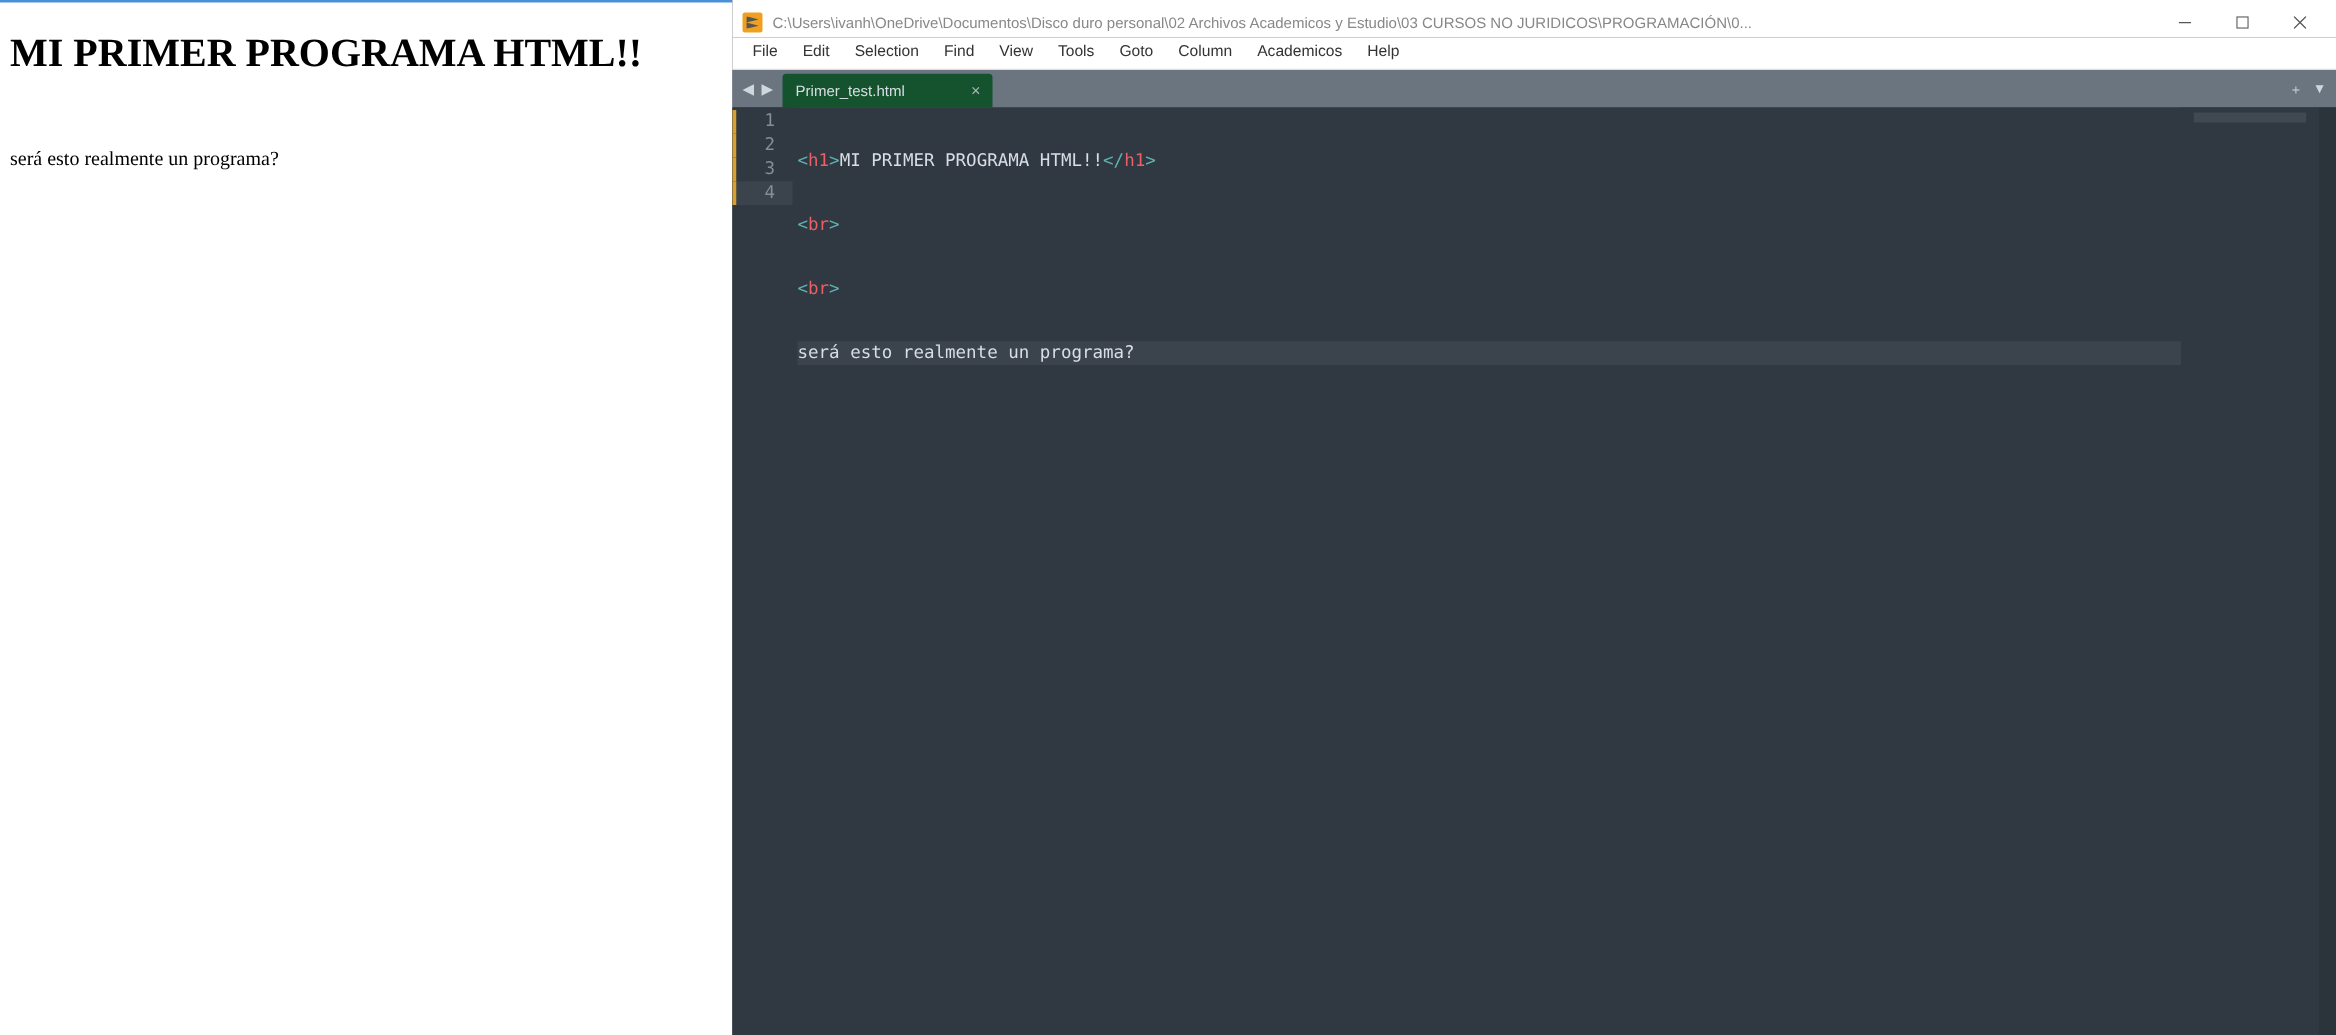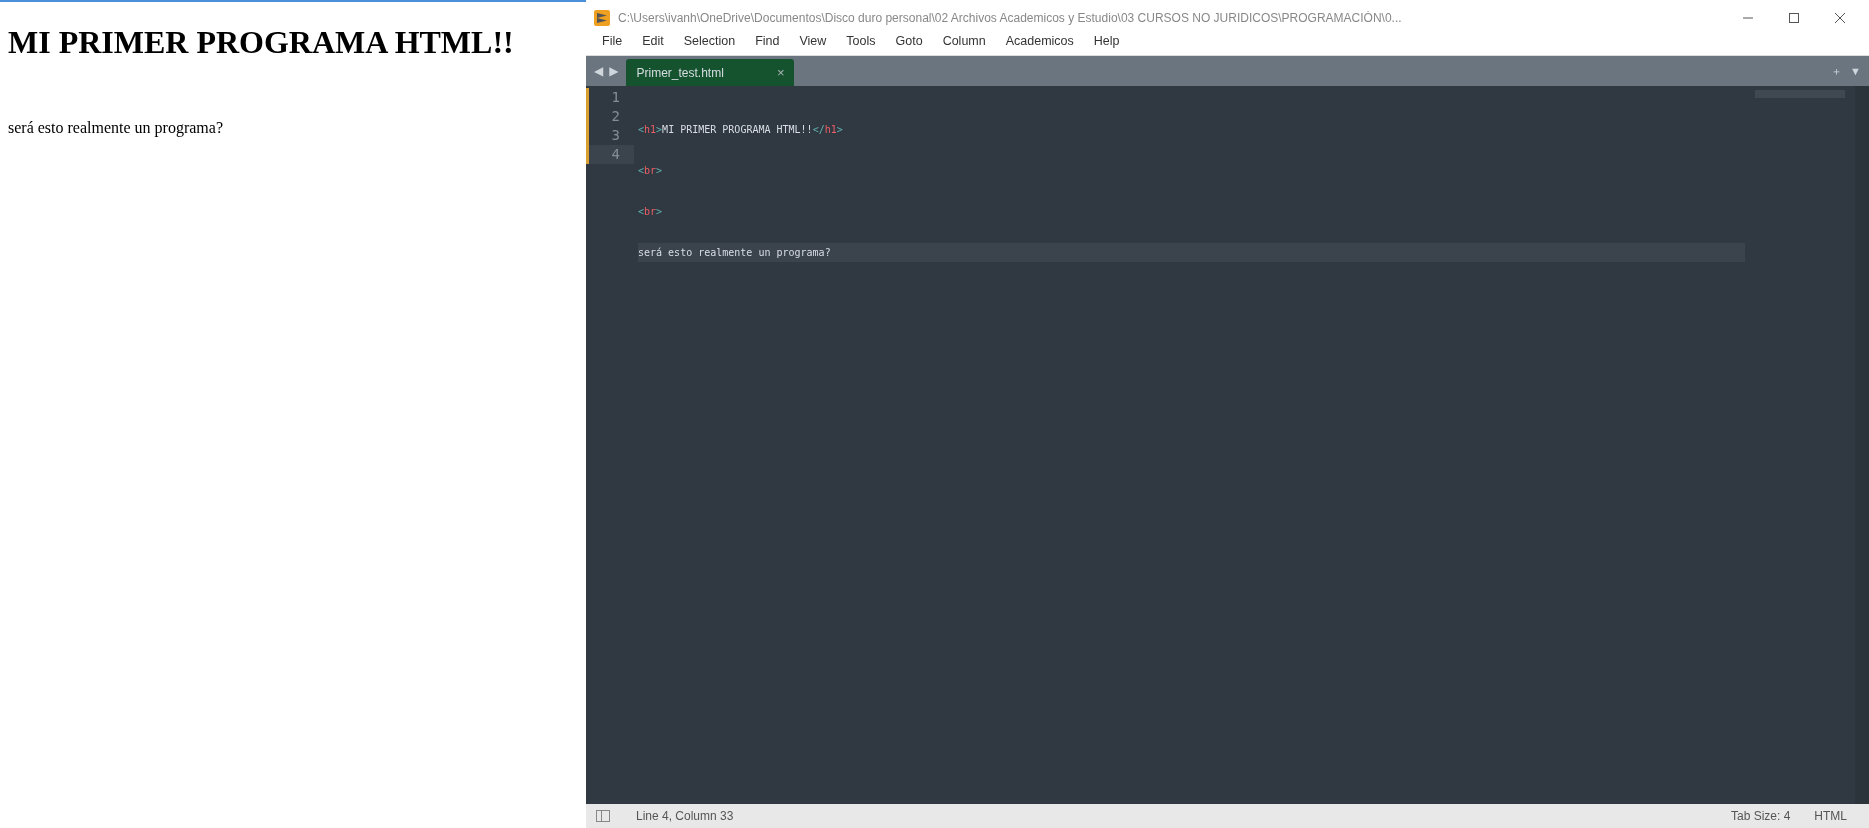--- a/index.html
+++ b/index.html
@@ -155,23 +155,23 @@
   border-left: 3px solid #d8a030;
   position: relative;
   left: -4px;
 }
 .gutter .gl.current {
   background: #3b444d;
 }
 .code {
   flex: 1;
   font-family: Consolas, monospace;
-  font-size: 10px;
+  font-size: 14px;
   color: #d8dee4;
-  padding-top: 12px;
+  padding-top: 2px;
   white-space: pre;
 }
 .code .line { height: 19px; line-height: 19px; }
 .code .line.current { background: #3b444d; }
 .tag-name { color: #ec5f67; }
 .tag-txt { color: #d8dee4; }
 .punct { color: #5fb3b3; }
 
 .minimap {
   width: 110px;
@@ -290,20 +290,13 @@
       <div class="line"><span class="punct">&lt;</span><span class="tag-name">br</span><span class="punct">&gt;</span></div>
       <div class="line"><span class="punct">&lt;</span><span class="tag-name">br</span><span class="punct">&gt;</span></div>
       <div class="line current"><span class="tag-txt">será esto realmente un programa?</span></div>
     </div>
     <div class="minimap">
       <div class="mm"></div>
     </div>
     <div class="side-scroll"></div>
   </div>
 
-  <div class="statusbar">
-    <div class="panel-icon"></div>
-    <div class="seg">Line 4, Column 33</div>
-    <div class="spacer"></div>
-    <div class="seg">Tab Size: 4</div>
-    <div class="seg">HTML</div>
-  </div>
 </div>
 
 </body></html>

